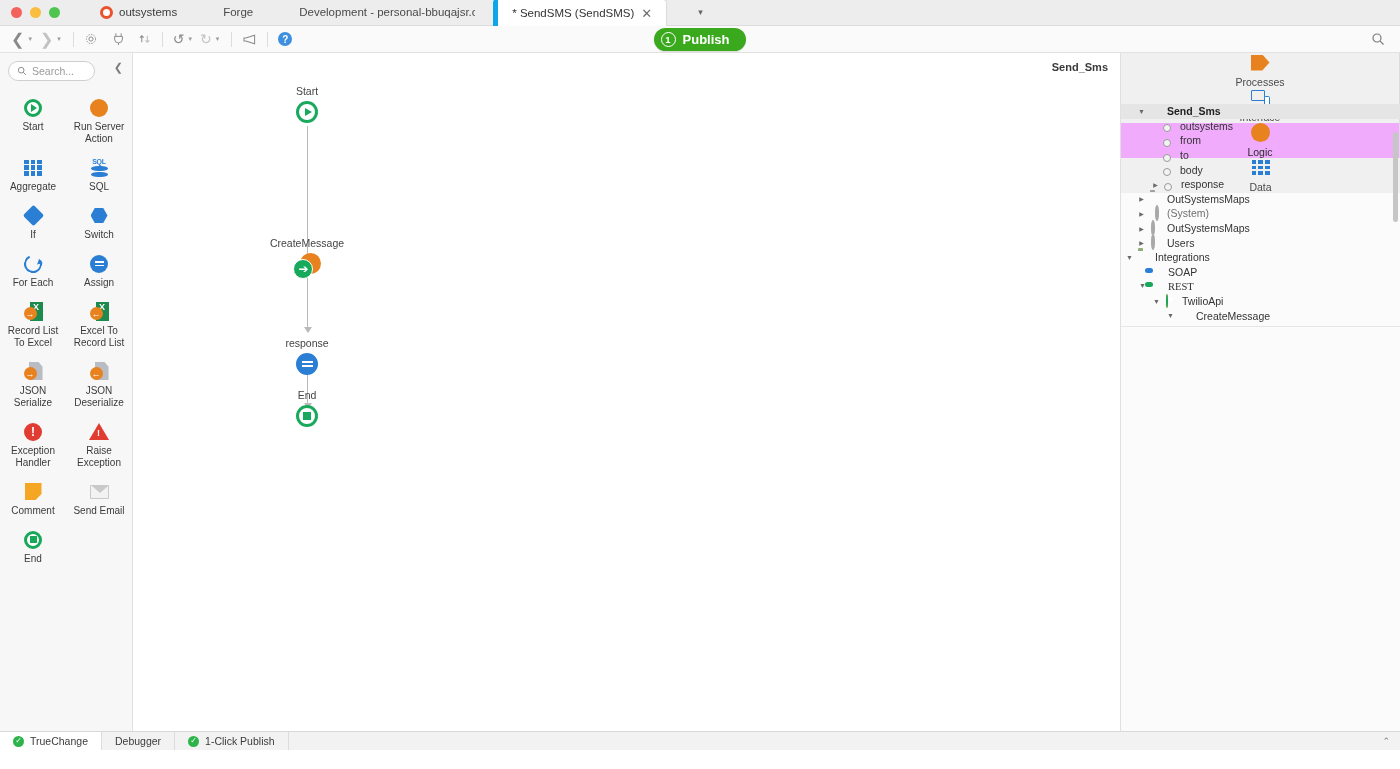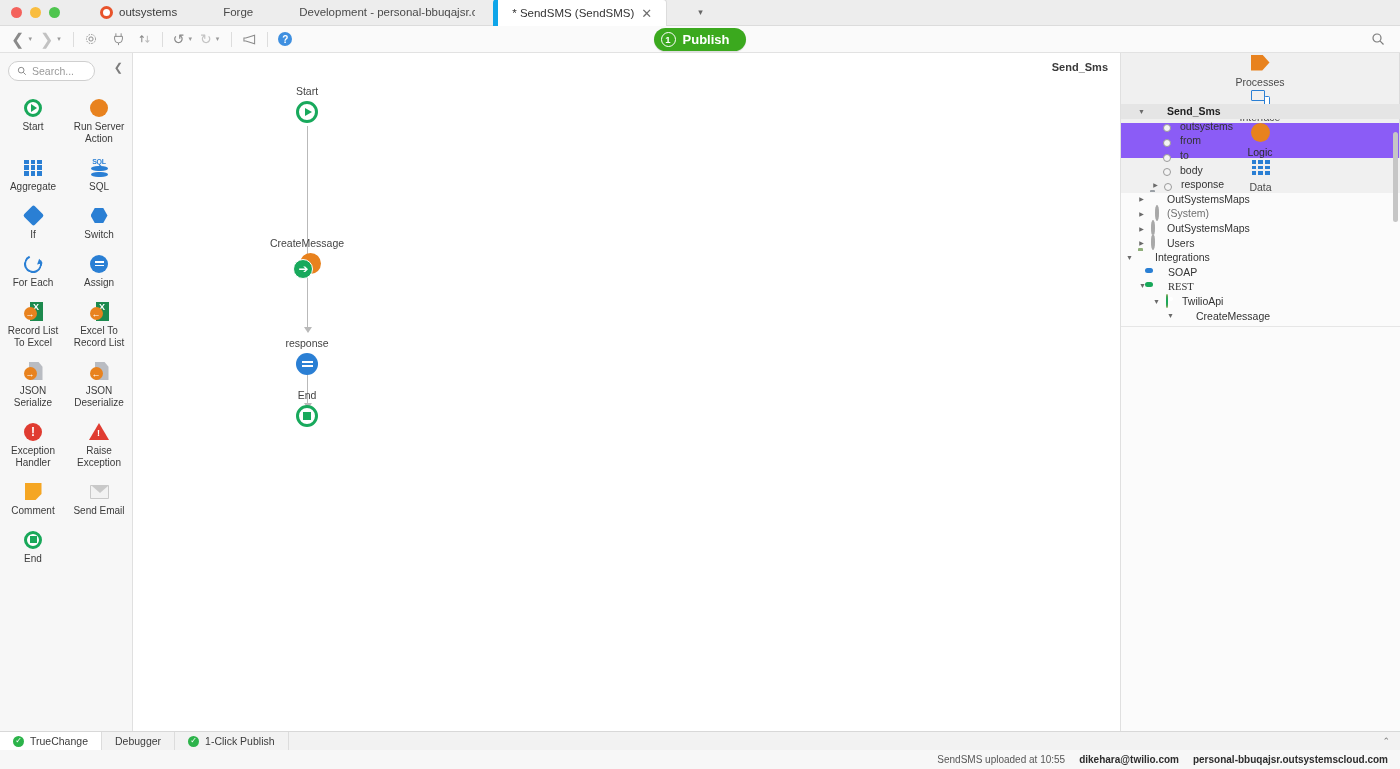--- a/index.html
+++ b/index.html
@@ -207,21 +207,21 @@
     position: absolute; top: 53px; right: 0; width: 279px; bottom: 38px;
     background: #fbfbfb;
   }
   .rp-tabs { display: flex; height: 50px; border-bottom: 1px solid #d8d8d8; background: #f0f0f0; flex-direction: column; }
   .rp-tab {
     flex: 1; display: flex; flex-direction: column; align-items: center; justify-content: center;
     gap: 4px; font-size: 10.5px; color: #4a4a4a;
     border-right: 1px solid #dcdcdc; background: #f0f0f0;
   }
   .rp-tab:last-child { border-right: none; }
-  .rp-tab.active { background: #8b5cf6; color: #2c2c2c; }
+  .rp-tab.active { background: #f0abfc; color: #2c2c2c; }
   .rp-tab .ic { height: 19px; display: flex; align-items: center; justify-content: center; }
   .ic-proc { width: 19px; height: 16px; background: #e8821e;
      clip-path: polygon(0 0, 62% 0, 100% 50%, 62% 100%, 0 100%, 0 0); }
   .ic-intf { width: 19px; height: 16px; position: relative; }
   .ic-intf .mon { position:absolute; left:0; top:0; width: 14px; height: 11px; border: 1.8px solid #2a7fd4; border-radius: 1px;}
   .ic-intf .stand { position:absolute; left: 4px; bottom: 0; width: 7px; height: 1.8px; background: #2a7fd4; }
   .ic-intf .phone { position:absolute; right: 0; bottom: 0; width: 6px; height: 10px; border: 1.8px solid #2a7fd4;
      border-radius: 1.5px; background: #fff; }
   .ic-logic { width: 19px; height: 19px; border-radius: 50%; background: #e8821e; }
   .ic-data { width: 18px; height: 15px; display: grid; grid-template-columns: repeat(3,1fr);
@@ -745,19 +745,14 @@
       <span>Debugger</span>
     </div>
     <div class="bb-tab">
       <span class="bb-check">✓</span>
       <span>1-Click Publish</span>
     </div>
     <div class="bb-tab bb-spacer"></div>
     <div class="bb-collapse">⌃</div>
   </div>
 
-  <div class="statusbar">
-    <span>SendSMS uploaded at 10:55</span>
-    <span class="strong">dikehara@twilio.com</span>
-    <span class="strong">personal-bbuqajsr.outsystemscloud.com</span>
-  </div>
 
 </div>
 
 </body></html>

